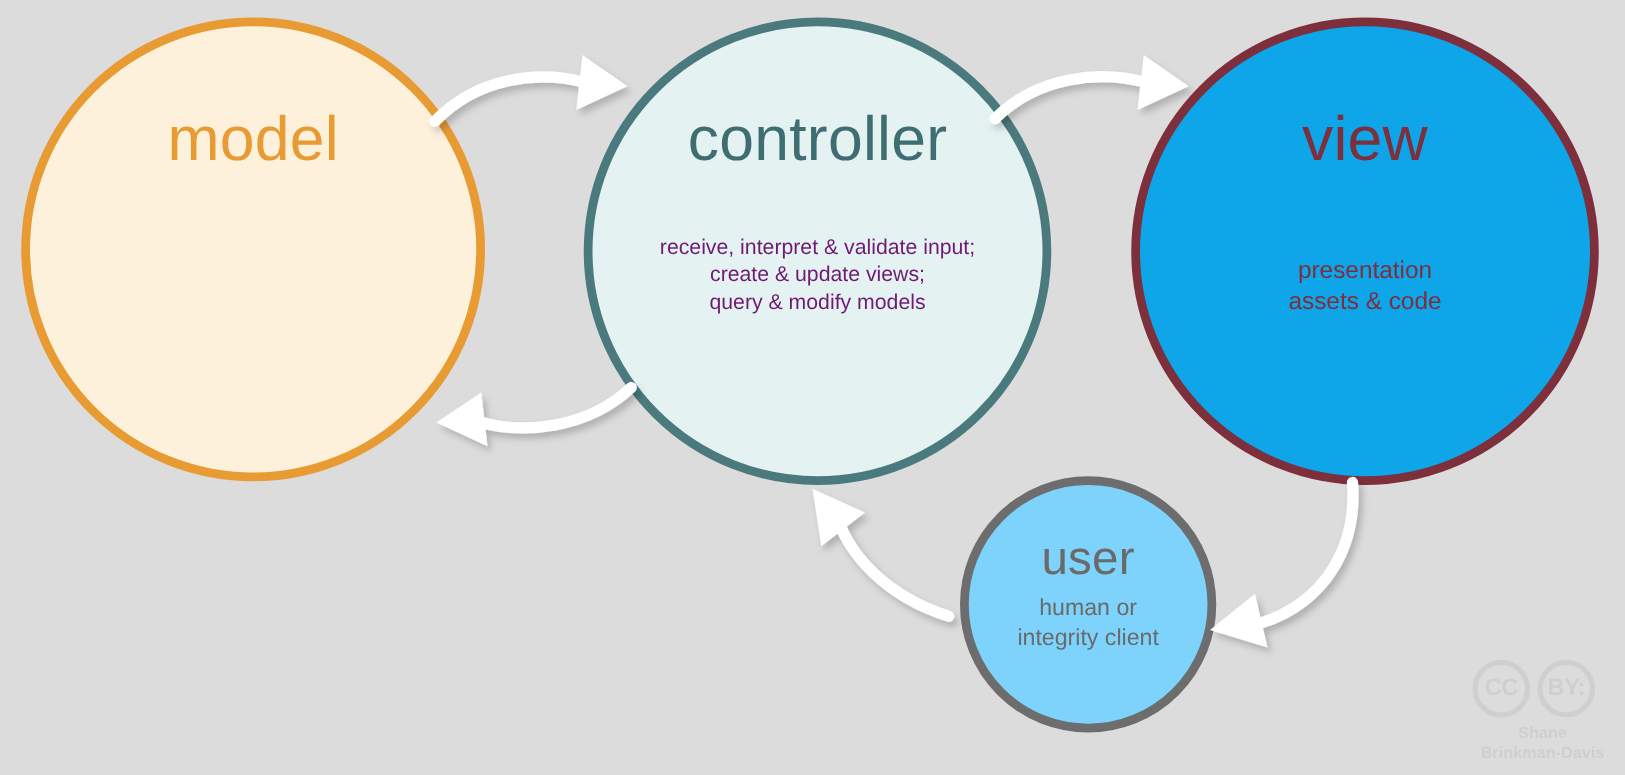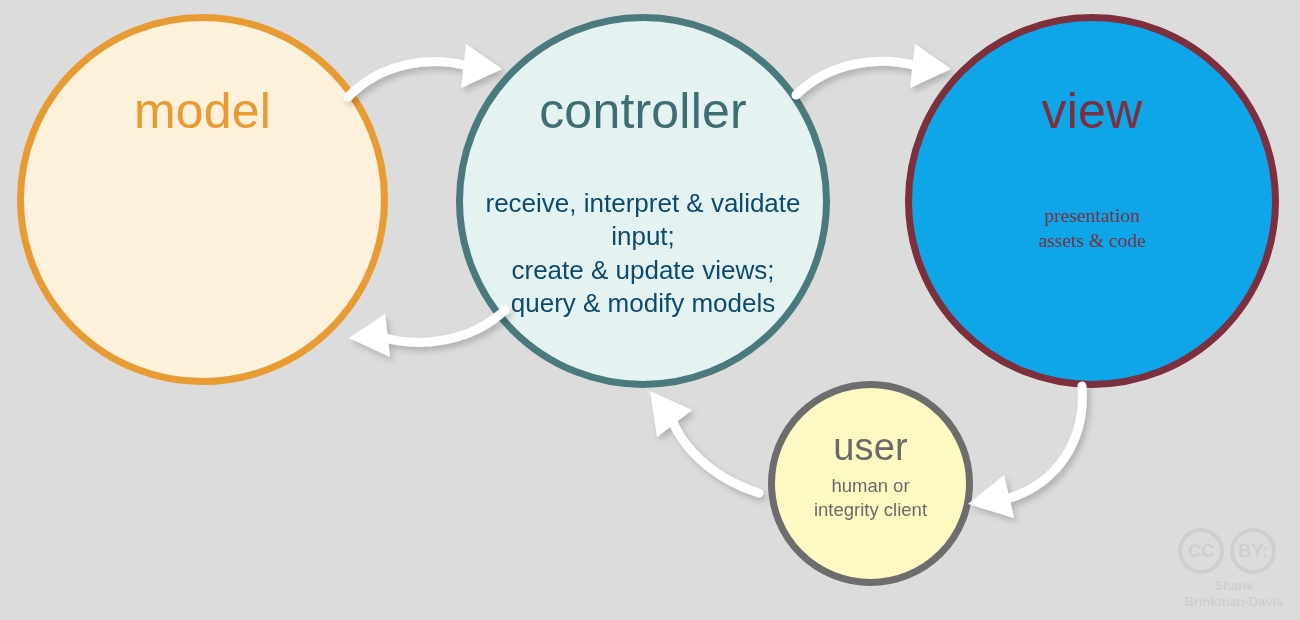--- a/index.html
+++ b/index.html
@@ -48,43 +48,43 @@
     left: 17px; top: 14px;
     width: 371px; height: 371px;
     background: #fdf1dc;
     border: 7px solid #e89b33;
   }
   #node-model .node-title { font-size: 50px; color: #e89b33; margin-top: 65px; }
   #node-model .node-desc  { font-size: 19.5px; color: #e2a040; margin-top: 51px; }
 
   
   #node-controller {
-    left: 456px; top: 14px;
+    left: 467px; top: 14px;
     width: 374px; height: 374px;
     background: #e4f3f1;
     border: 7px solid #4a7a7e;
   }
   #node-controller .node-title { font-size: 50px; color: #3f6e72; margin-top: 65px; }
-  #node-controller .node-desc  { font-size: 26px; color: #0c4a6e; margin-top: 51px; }
+  #node-controller .node-desc  { font-size: 17px; color: #701a75; margin-top: 51px; }
 
   
   #node-view {
     left: 905px; top: 14px;
     width: 374px; height: 374px;
     background: #0ea5e9;
     border: 7px solid #7d2f3c;
   }
   #node-view .node-title { font-size: 50px; color: #7d2f3c; margin-top: 65px; }
-  #node-view .node-desc  { font-size: 19.5px; color: #7d2f3c; margin-top: 68px; font-family: Liberation Serif, serif; }
+  #node-view .node-desc  { font-size: 19.5px; color: #7d2f3c; margin-top: 68px; }
 
   
   #node-user {
     left: 768px; top: 381px;
     width: 205px; height: 205px;
-    background: #fef9c3;
+    background: #7dd3fc;
     border: 7px solid #6d6d6d;
     z-index: 4;
   }
   #node-user .node-title { font-size: 38px; color: #6a6a6a; margin-top: 40px; }
   #node-user .node-desc  { font-size: 18.5px; color: #6a6a6a; margin-top: 8px; }
 
   
   #arrows { z-index: 6; pointer-events: none; }
 
   

